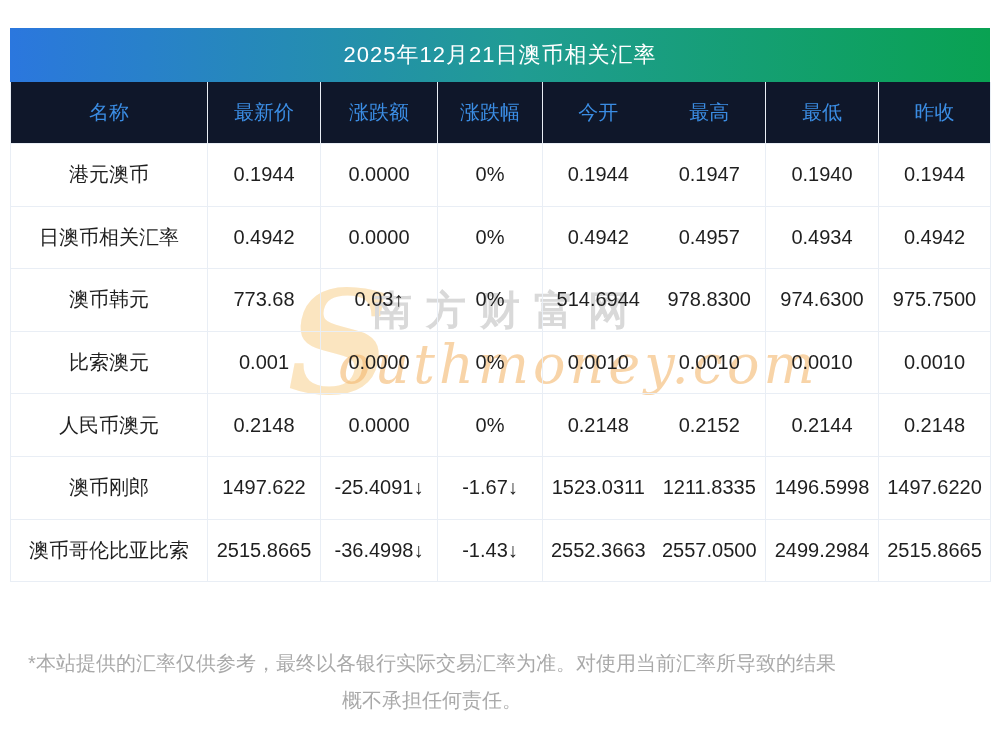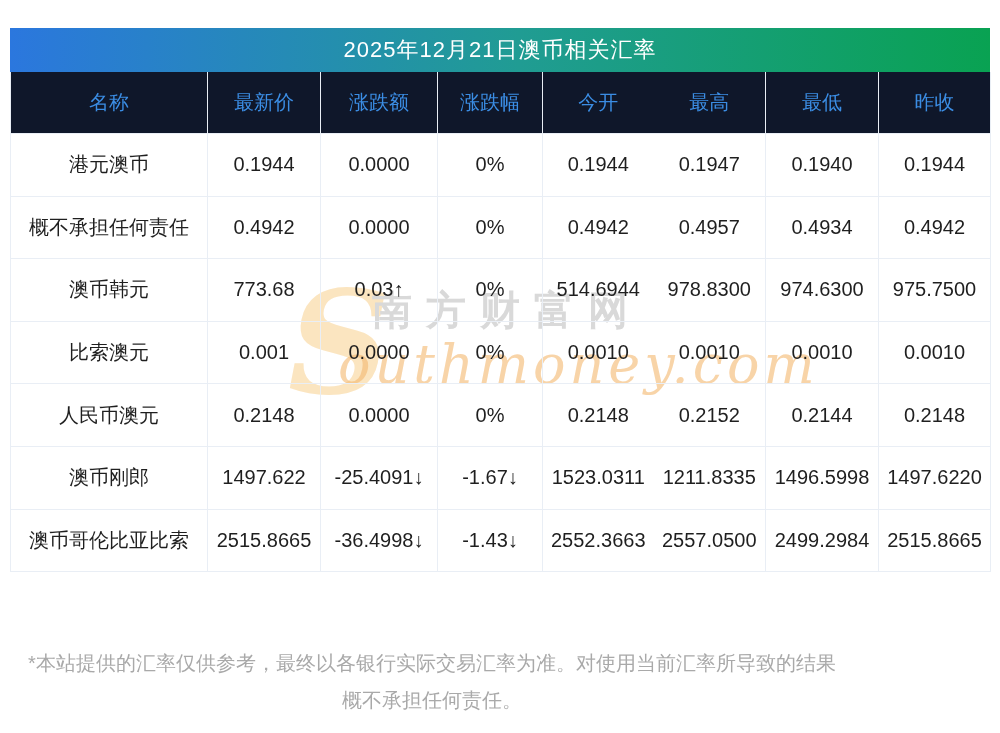--- a/index.html
+++ b/index.html
@@ -5,21 +5,21 @@
   html,body { margin:0; padding:0; }
   body {
     width:1000px; height:733px; position:relative; overflow:hidden;
     background:#ffffff;
     font-family:"Liberation Sans","DejaVu Sans",sans-serif;
   }
   .sheet { position:absolute; left:10px; top:28px; width:980px; z-index:1; }
 
   
   .title-bar {
-    height:44px; display:flex; align-items:center; justify-content:center;
+    height:54px; display:flex; align-items:center; justify-content:center;
     background:linear-gradient(90deg,#2b77de 0%,#209c93 52%,#09a252 100%);
     color:#ffffff; font-size:22px; letter-spacing:1px;
   }
 
   
   table.rates {
     width:980px; border-collapse:collapse; table-layout:fixed;
     background:transparent; position:relative; z-index:2;
     border:1px solid #e9eef5; border-top:none;
   }
@@ -105,21 +105,21 @@
           <td>港元澳币</td>
           <td>0.1944</td>
           <td>0.0000</td>
           <td>0%</td>
           <td class="no-rb">0.1944</td>
           <td>0.1947</td>
           <td>0.1940</td>
           <td>0.1944</td>
         </tr>
         <tr>
-          <td>概不承担任何责任</td>
+          <td>日澳币相关汇率</td>
           <td>0.4942</td>
           <td>0.0000</td>
           <td>0%</td>
           <td class="no-rb">0.4942</td>
           <td>0.4957</td>
           <td>0.4934</td>
           <td>0.4942</td>
         </tr>
         <tr>
           <td>澳币韩元</td>

